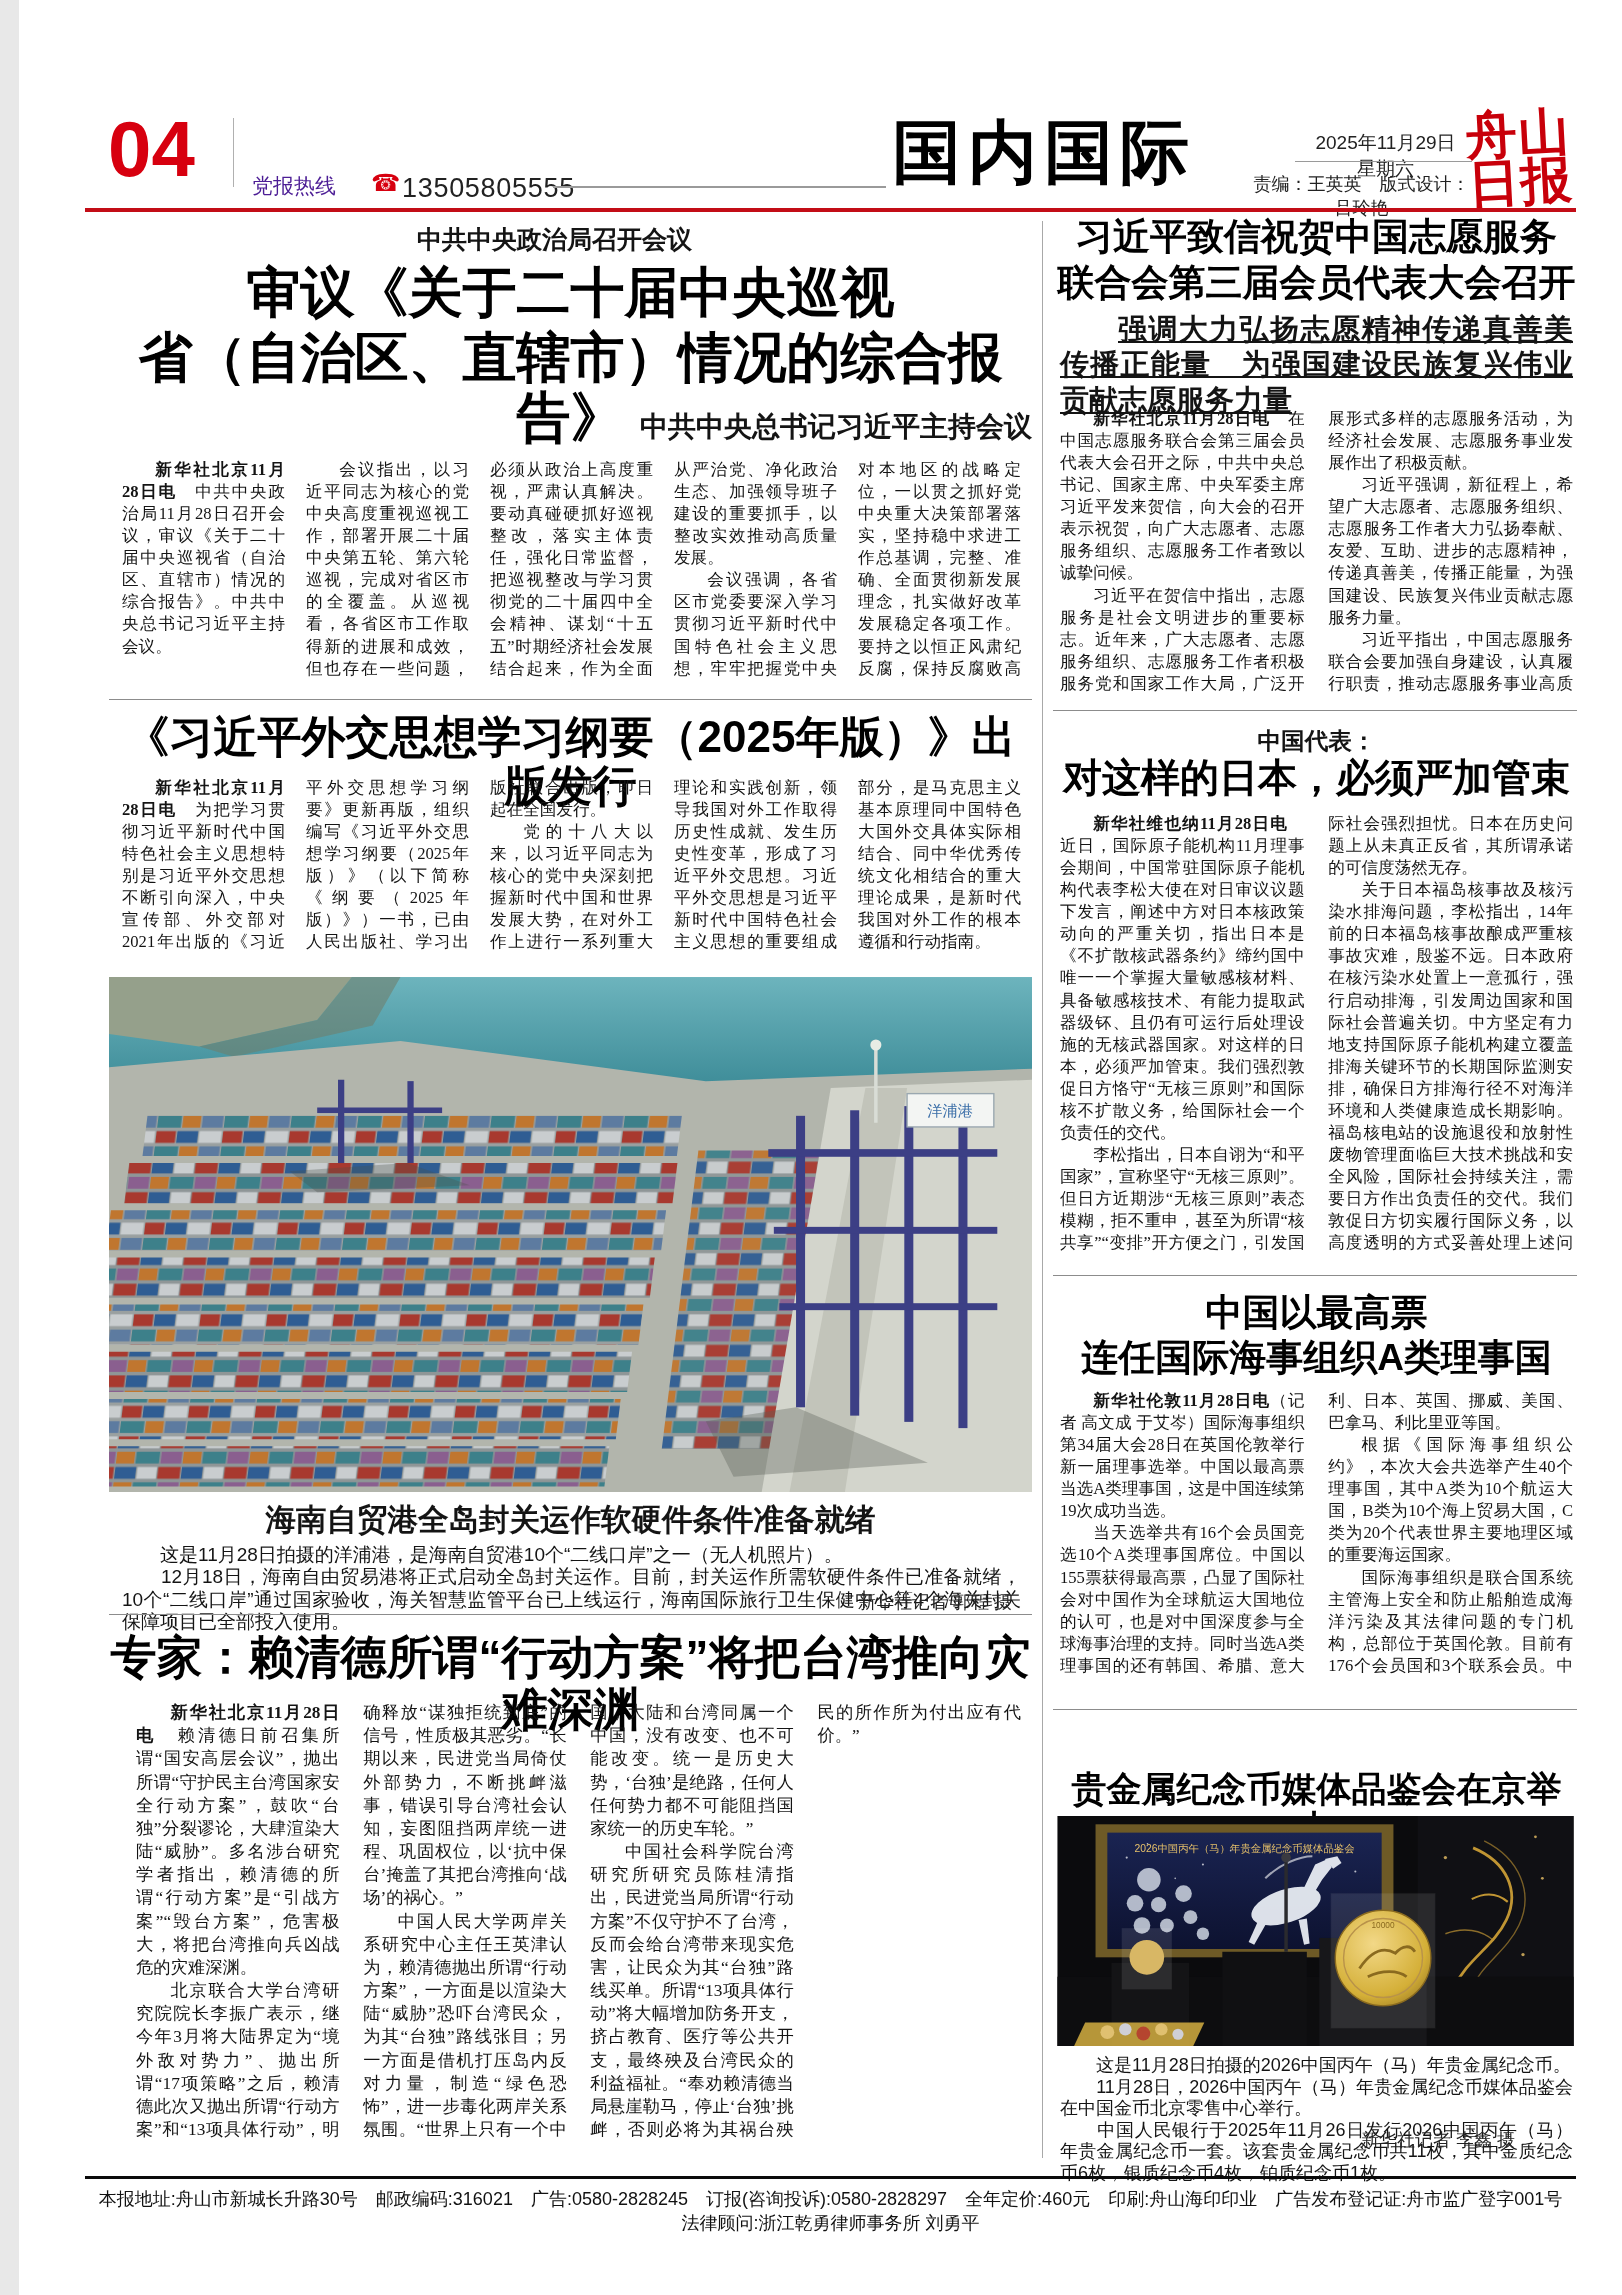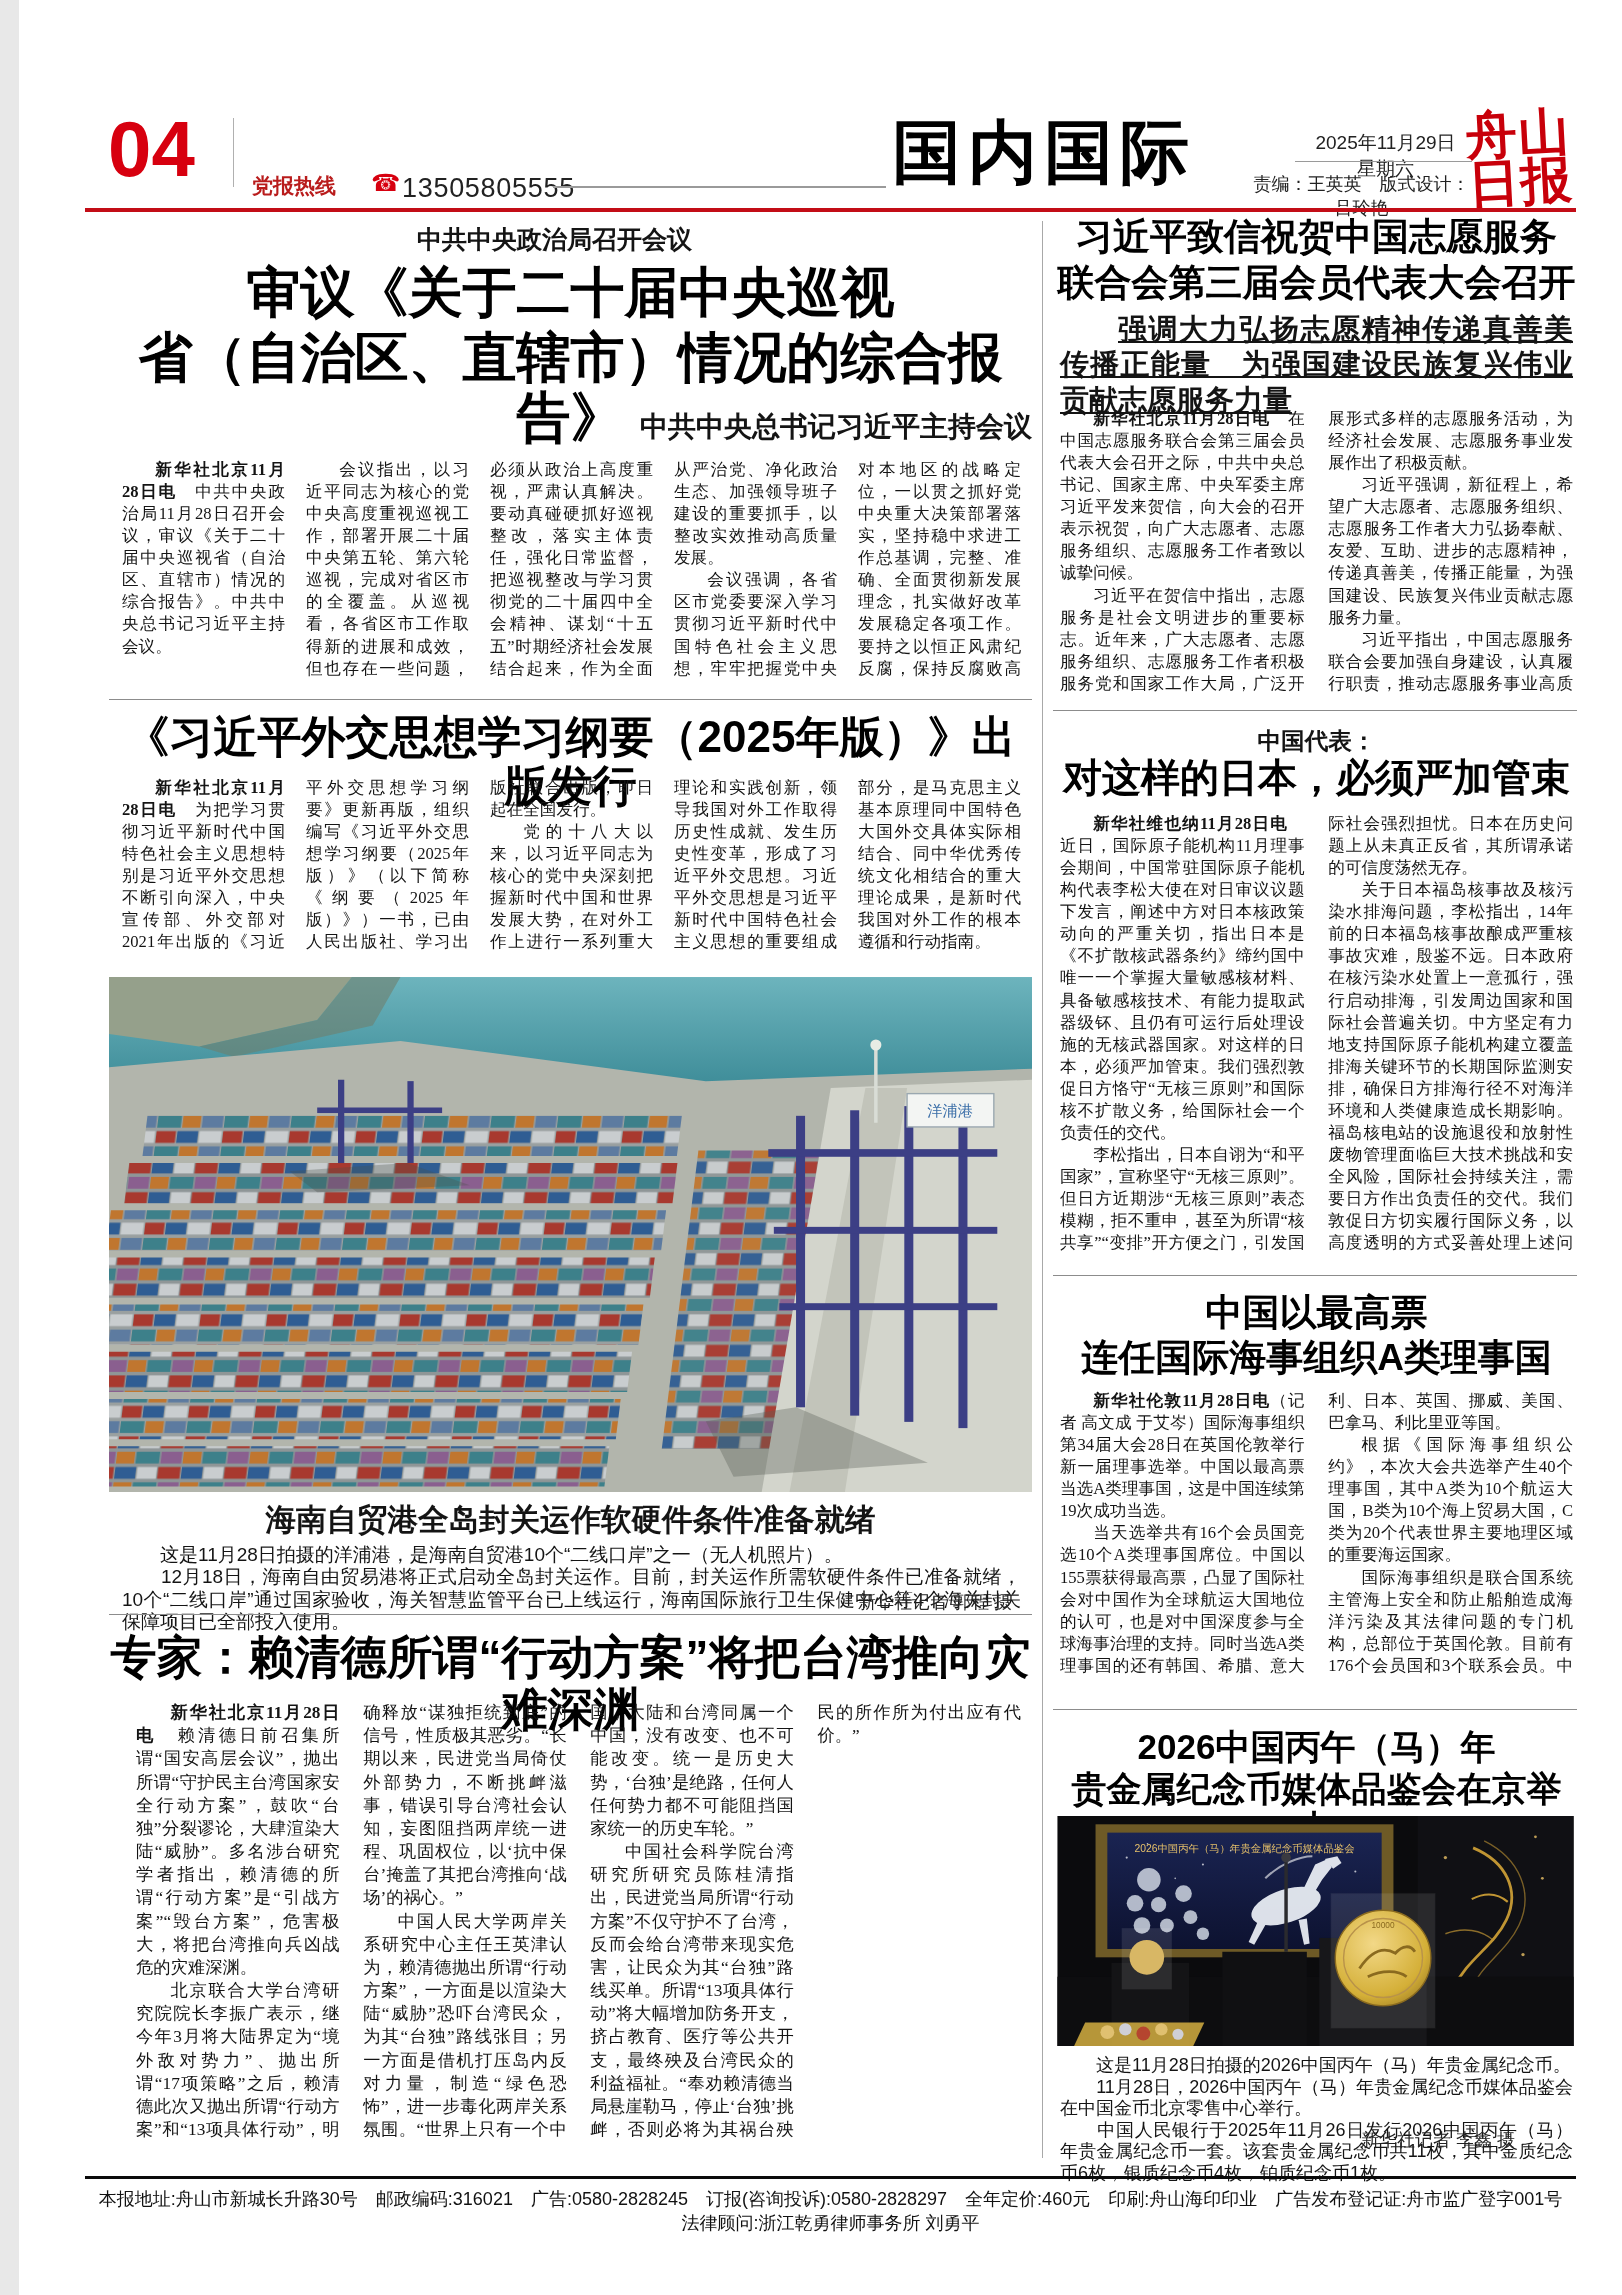--- a/index.html
+++ b/index.html
@@ -4,21 +4,21 @@
 <style>
   html,body{margin:0;padding:0;background:#e8e8e8;}
   .page{position:relative;width:1623px;height:2295px;background:#ffffff;overflow:hidden;
         font-family:"Liberation Serif","DejaVu Serif",serif;color:#141414;margin-left:19px;}
   .sans{font-family:"Liberation Sans","DejaVu Sans",sans-serif;}
   .abs{position:absolute;}
 
   
   #pagenum{left:89px;top:110px;font-size:78px;font-weight:900;color:#d7000f;line-height:1;}
   #hdr-vline{left:214px;top:118px;width:1.4px;height:69px;background:#b0b0b0;}
-  #hotline{left:233px;top:172px;font-size:21px;font-weight:700;color:#b91c1c;}
+  #hotline{left:233px;top:172px;font-size:21px;font-weight:400;color:#4c1d95;}
   #phone-ic{left:352px;top:169px;font-size:23.6px;color:#d7000f;}
   #phone-no{left:383px;top:173px;font-size:27px;color:#222;letter-spacing:0.7px;}
   #hdr-line1{left:534px;top:186px;width:333px;height:2.1px;background:#9a9a9a;}
   #section-title{left:873px;top:118px;width:395px;font-size:69px;font-weight:900;letter-spacing:7px;color:#000;line-height:1;}
   #hdr-date{left:1280px;top:130px;width:173px;font-size:19px;color:#222;text-align:center;}
   #hdr-line2{left:1276px;top:161px;width:177px;height:1.4px;background:#9a9a9a;}
   #hdr-editors{left:1228px;top:172px;width:229px;font-size:18px;color:#222;text-align:center;}
   #masthead{left:1448px;top:110px;width:118px;font-size:51px;font-weight:900;color:#c8000a;line-height:0.95;
             transform:rotate(-3deg);letter-spacing:1.4px;}
   #red-rule{left:66px;top:208px;width:1491px;height:3.5px;background:#c30d17;}
@@ -236,21 +236,20 @@
   <div class="abs sans hl" id="f-hl2">连任国际海事组织A类理事国</div>
   <div class="abs colbox cols2" id="f-body">
     <p class="body-p"><span class="dl">新华社伦敦11月28日电</span><span>（记者 高文成 于艾岑）国际海事组织第34届大会28日在英国伦敦举行新一届理事选举。中国以最高票当选A类理事国，这是中国连续第19次成功当选。</span></p>
     <p class="body-p">当天选举共有16个会员国竞选10个A类理事国席位。中国以155票获得最高票，凸显了国际社会对中国作为全球航运大国地位的认可，也是对中国深度参与全球海事治理的支持。同时当选A类理事国的还有韩国、希腊、意大利、日本、英国、挪威、美国、巴拿马、利比里亚等国。</p>
     <p class="body-p">根据《国际海事组织公约》，本次大会共选举产生40个理事国，其中A类为10个航运大国，B类为10个海上贸易大国，C类为20个代表世界主要地理区域的重要海运国家。</p>
     <p class="body-p">国际海事组织是联合国系统主管海上安全和防止船舶造成海洋污染及其法律问题的专门机构，总部位于英国伦敦。目前有176个会员国和3个联系会员。中国1973年恢复在该组织的会员国合法席位，1989年至今连任其A类理事国。</p>
   </div>
 
   <div class="abs hr-gray" id="div-f"></div>
 
-  <div class="abs sans hl" id="g-hl1">2026中国丙午（马）年</div>
   <div class="abs sans hl" id="g-hl2">贵金属纪念币媒体品鉴会在京举办</div>
 
   <div class="abs" id="coins-photo">
     <svg width="517" height="230" viewBox="0 0 745 332">
       <defs>
         <linearGradient id="scr" x1="0" y1="0" x2="0" y2="1">
           <stop offset="0" stop-color="#1a2452"></stop>
             <stop offset="1" stop-color="#0d1230"></stop>
         </linearGradient>
         <radialGradient id="gold2" cx="0.4" cy="0.35" r="0.85">

